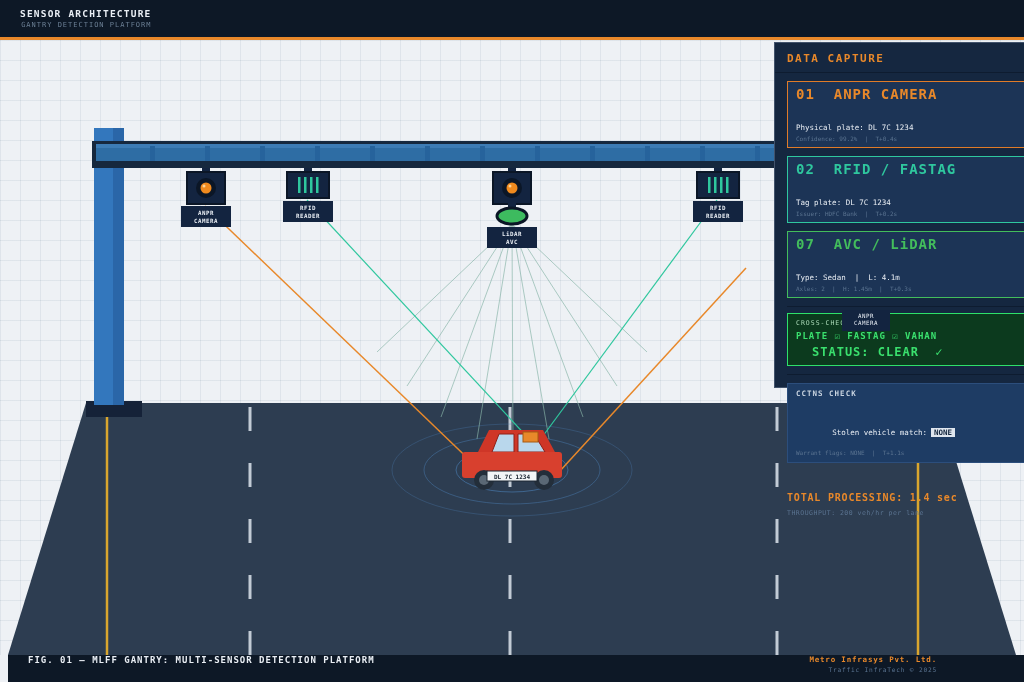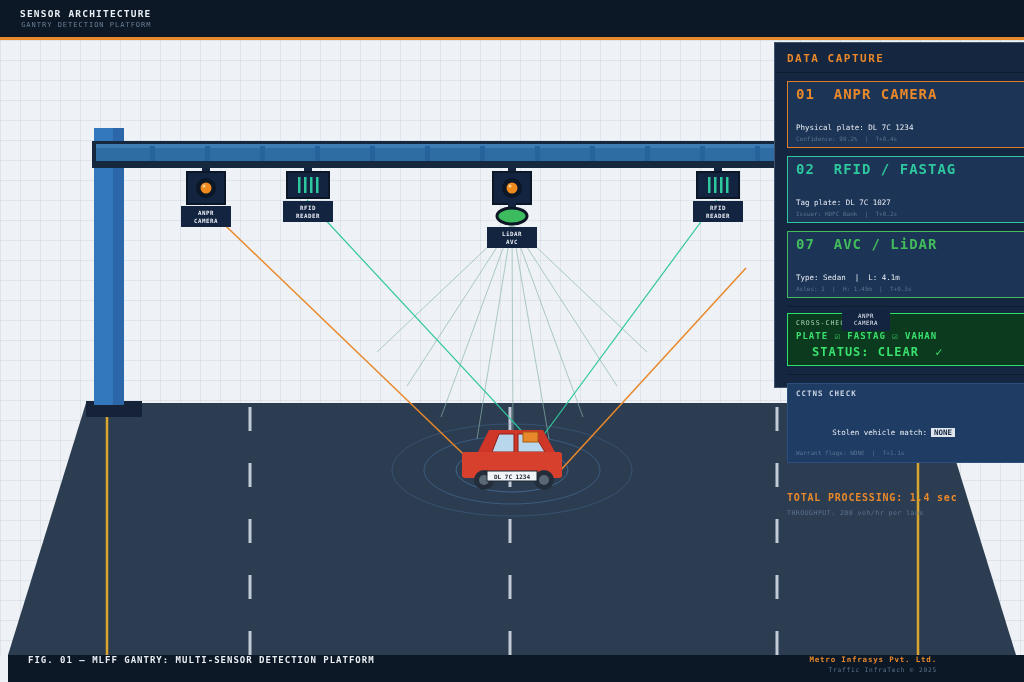--- a/index.html
+++ b/index.html
@@ -235,21 +235,21 @@
     <div class="dc-title">DATA CAPTURE</div>
 
     <div class="dc-box dc-anpr">
       <div class="dc-box-title">01  ANPR CAMERA</div>
       <div class="dc-line">Physical plate: DL 7C 1234</div>
       <div class="dc-muted">Confidence: 99.2%  |  T+0.4s</div>
     </div>
 
     <div class="dc-box dc-rfid">
       <div class="dc-box-title">02  RFID / FASTAG</div>
-      <div class="dc-line">Tag plate: DL 7C 1027</div>
+      <div class="dc-line">Tag plate: DL 7C 1234</div>
       <div class="dc-muted">Issuer: HDFC Bank  |  T+0.2s</div>
     </div>
 
     <div class="dc-box dc-avc">
       <div class="dc-box-title">07  AVC / LiDAR</div>
       <div class="dc-line">Type: Sedan  |  L: 4.1m</div>
       <div class="dc-muted">Axles: 2  |  H: 1.45m  |  T+0.3s</div>
     </div>
 
     <div class="dc-divider"></div>

